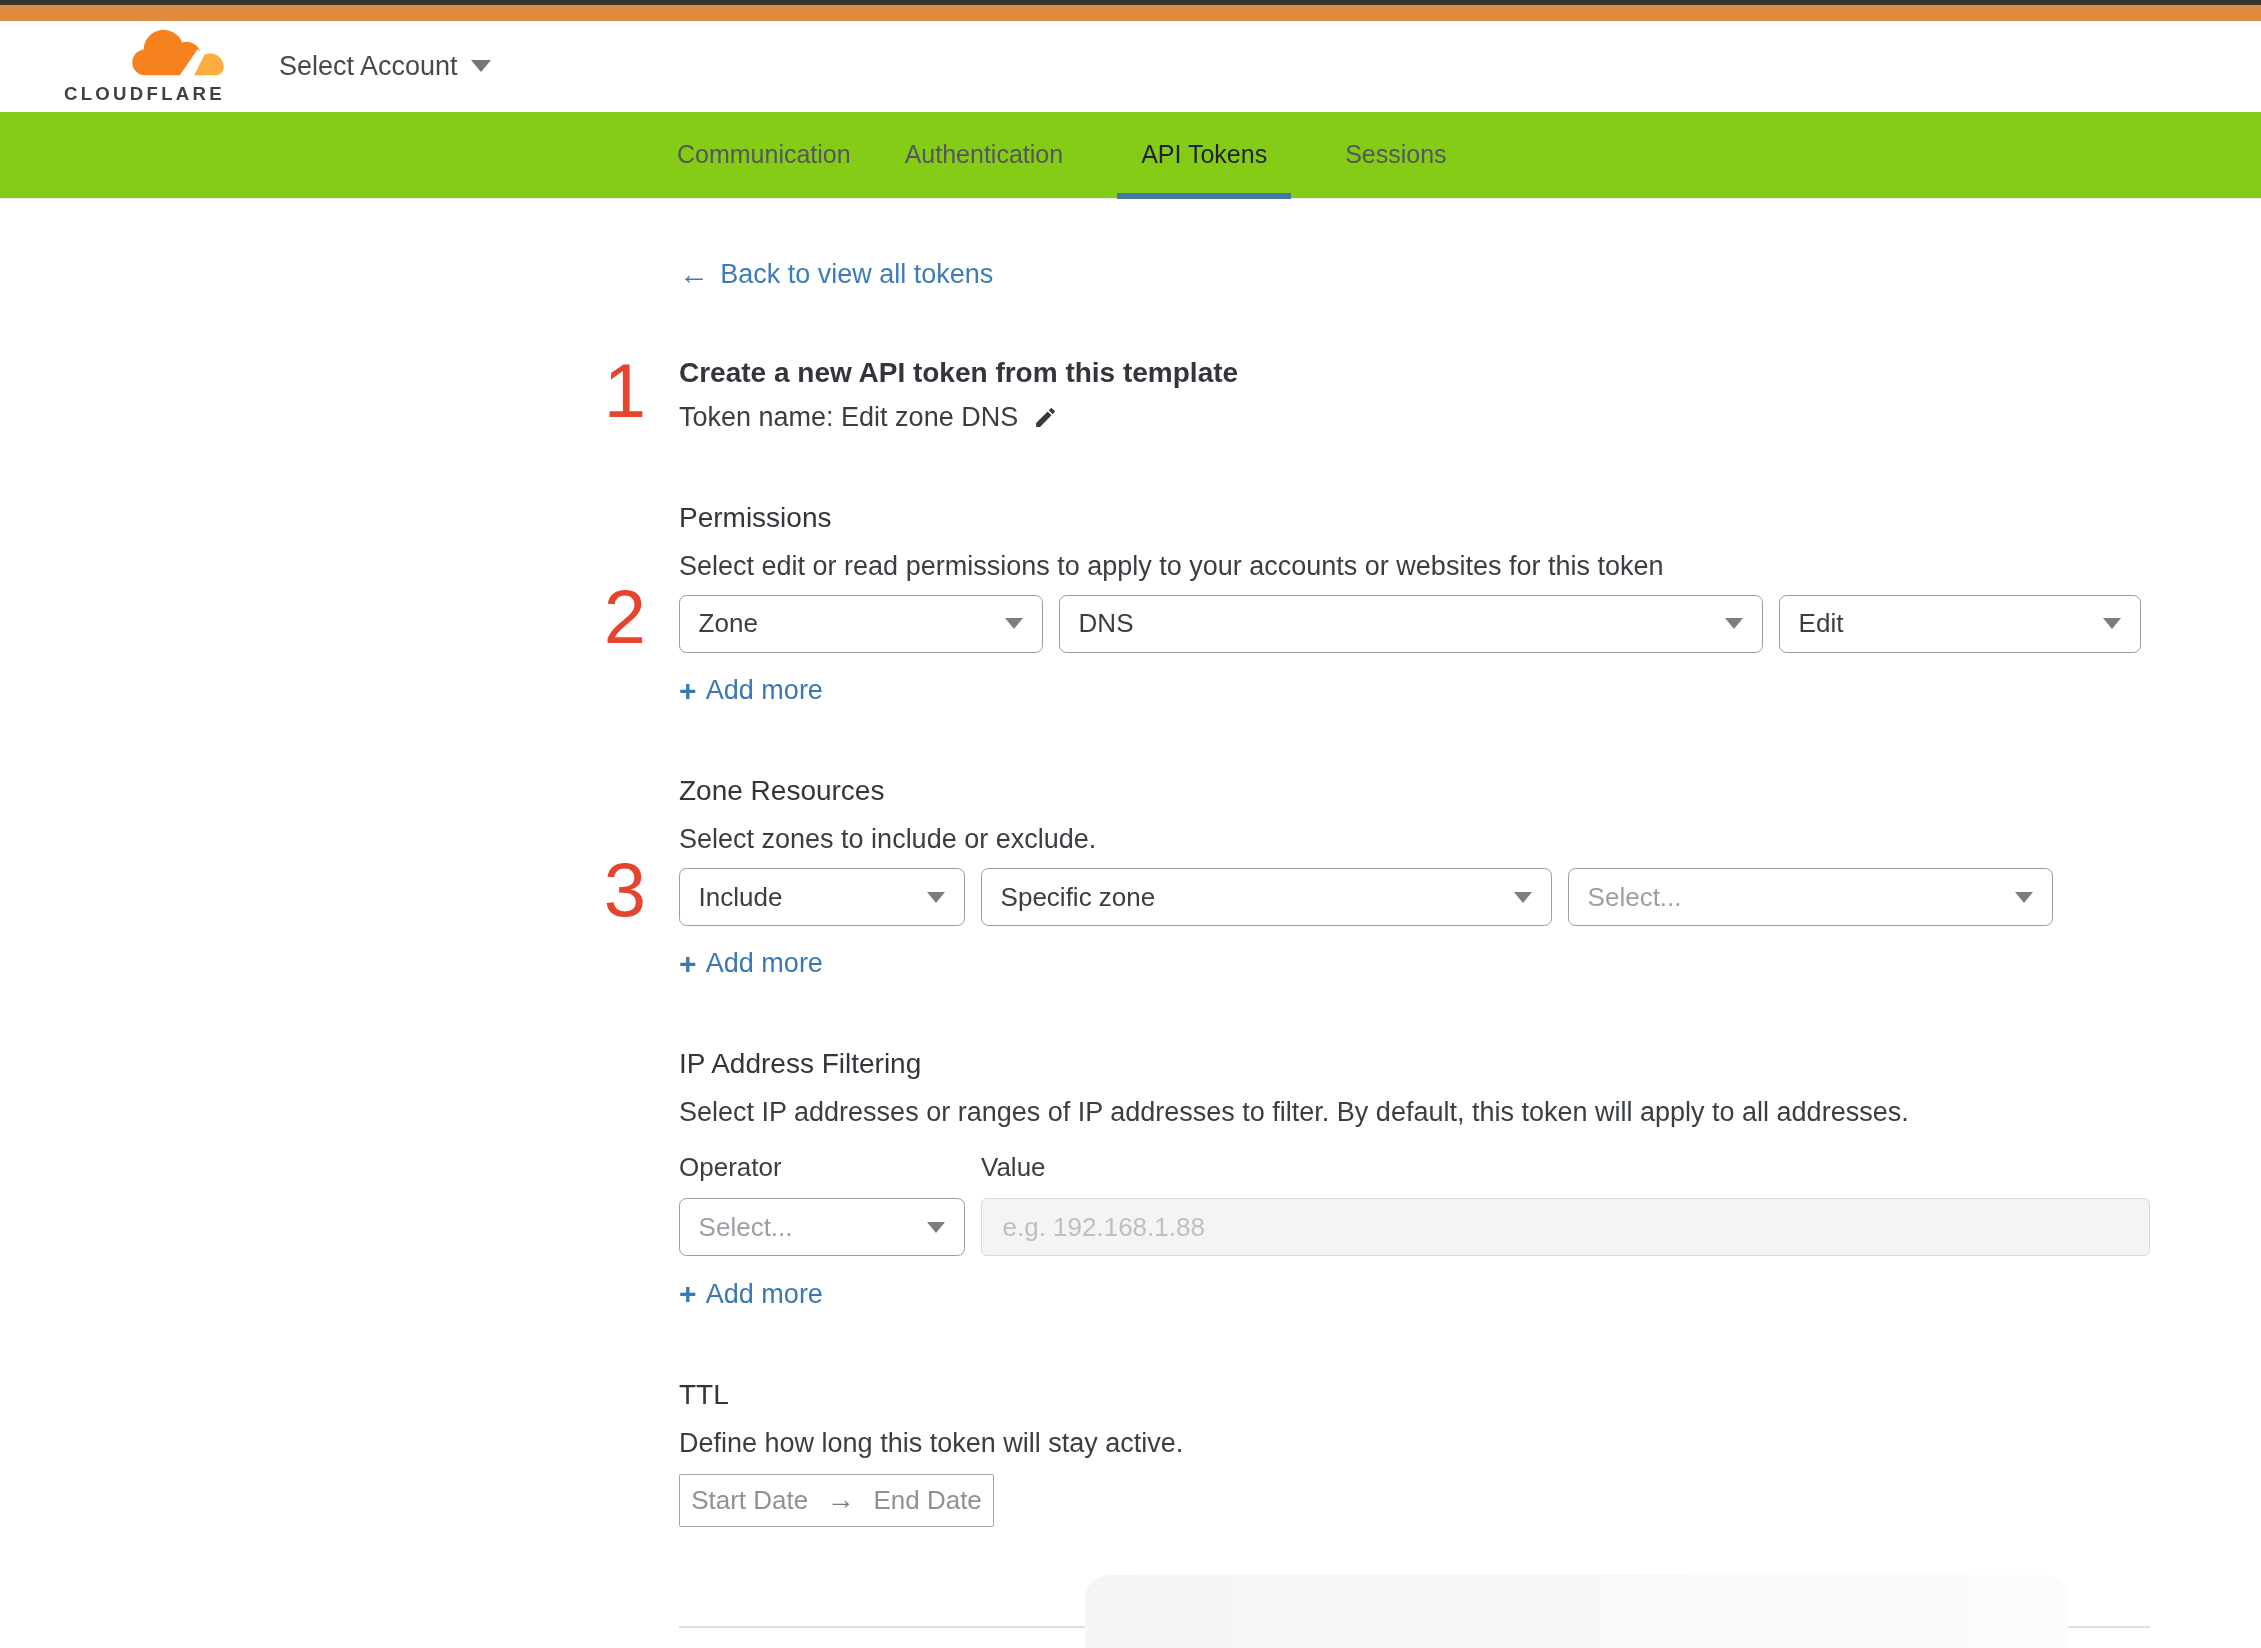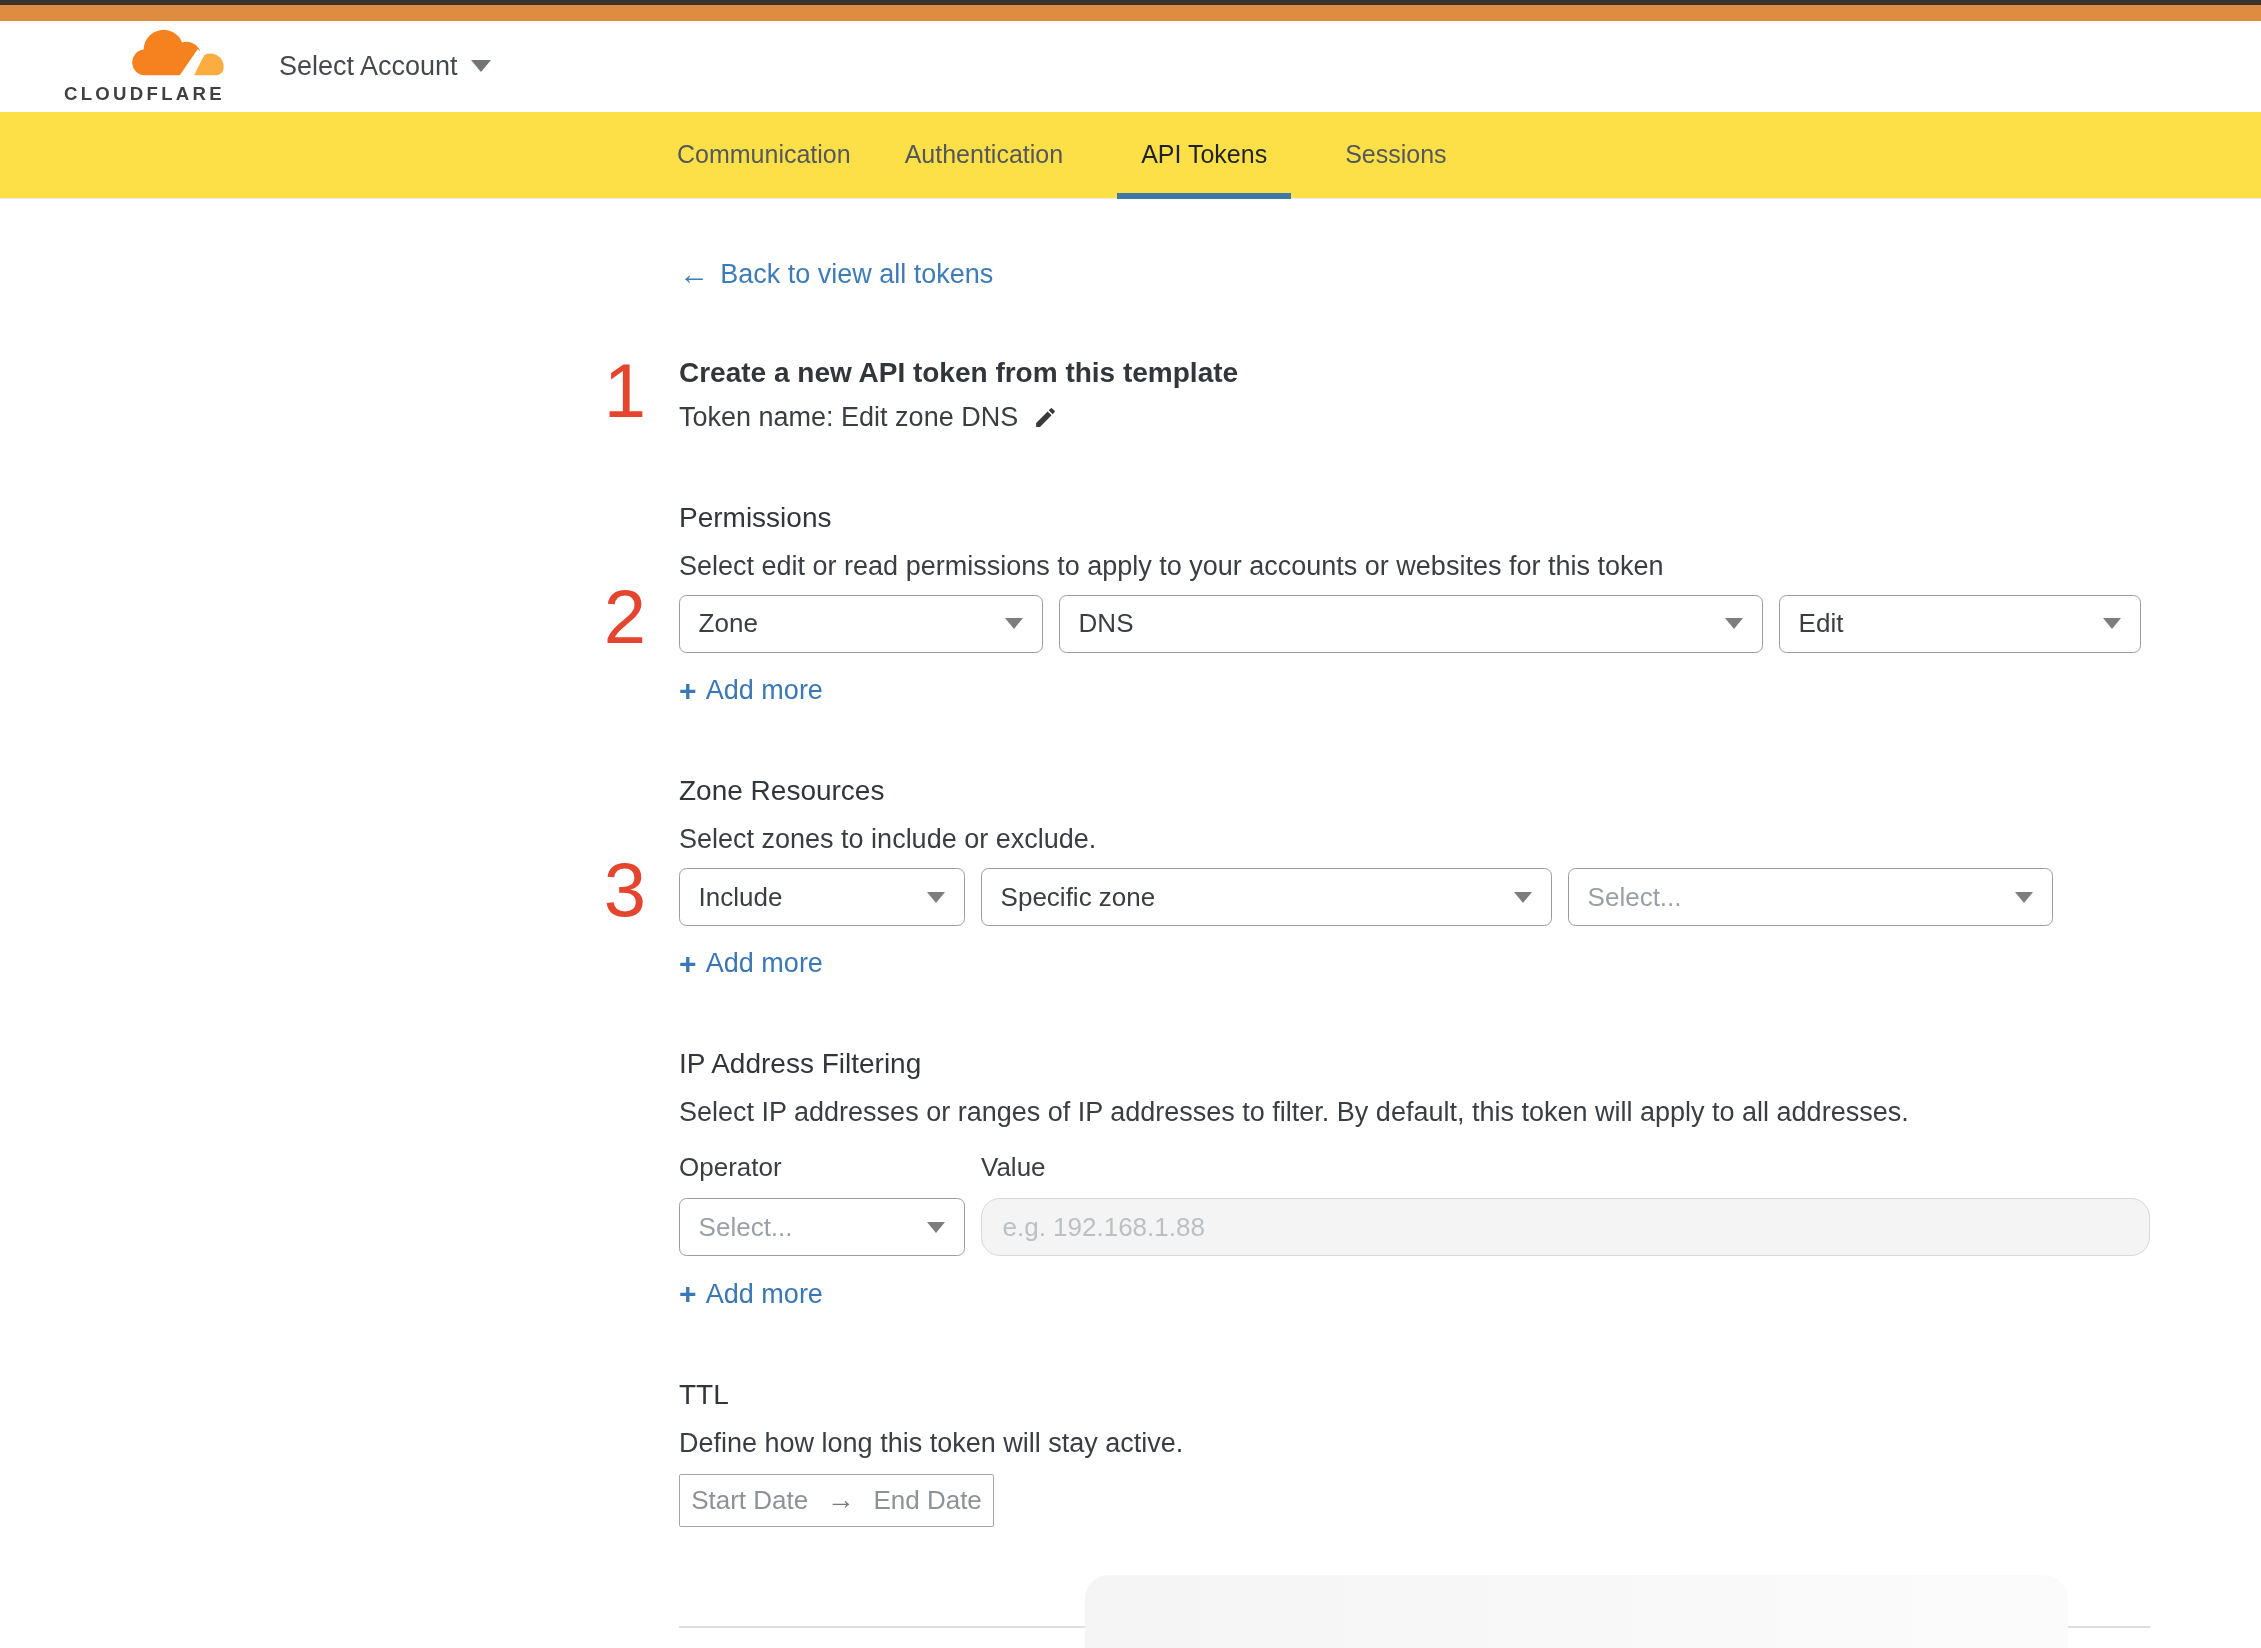--- a/index.html
+++ b/index.html
@@ -31,21 +31,21 @@
     font-size: 27px; color: #45494d; cursor: pointer;
   }
   .caret-down {
     width: 0; height: 0;
     border-left: 10.3px solid transparent; border-right: 10.3px solid transparent;
     border-top: 12px solid #737678;
   }
 
   
   .tabbar {
-    height: 87px; background: #fde047;
+    height: 87px; background: #84cc16;
     display: flex; align-items: stretch;
     padding-left: 677px; gap: 54px;
     border-bottom: 0.9px solid #ececec;
   }
   .tab {
     display: flex; align-items: center; position: relative;
     font-size: 25px; color: #54585c; cursor: pointer; white-space: nowrap;
   }
   .tab.active { color: #1f2328; font-weight: 500; padding: 0 24px; }
   .tab.active::after {
@@ -107,21 +107,21 @@
   .add-more {
     margin-top: 22.4px; display: inline-flex; align-items: center; gap: 9.3px;
     color: #3a77b5; font-size: 27px; cursor: pointer; text-decoration: none;
   }
   .add-more .plus { font-size: 30px; font-weight: bold; line-height: 1; }
 
   .field-labels { display: flex; margin-top: 24px; font-size: 26px; color: #3a3e42; }
   .label-operator { width: 302px; }
 
   .ip-value-input {
-    flex: 1; height: 58px; border: 1.9px solid #d8d8d8; border-radius: 19px;
+    flex: 1; height: 58px; border: 1.9px solid #d8d8d8; border-radius: 6px;
     background: #f4f4f4; font-size: 26px; color: #3a3e42; padding: 0 20.5px;
     font-family: "Liberation Sans", sans-serif;
   }
   .ip-value-input::placeholder { color: #bcc0c3; }
 
   .date-range {
     margin-top: 15px; width: 315px; height: 53px;
     border: 1.9px solid #a5a5a5; border-radius: 1.9px; background: #fff;
     display: flex; align-items: center; justify-content: center; gap: 18.6px;
     font-size: 26px; color: #8e9296; cursor: pointer;

